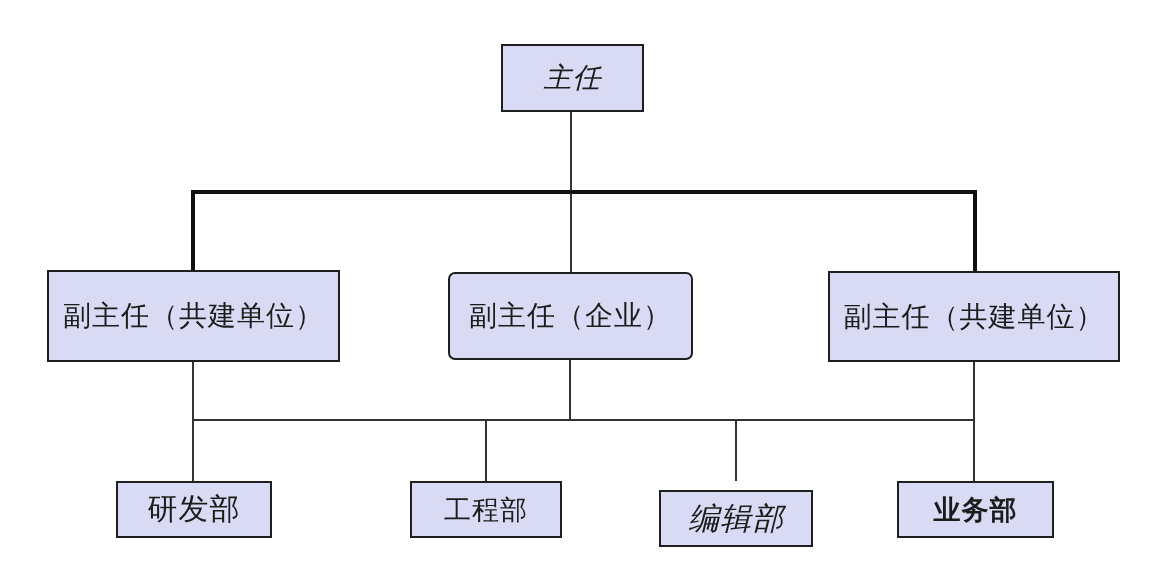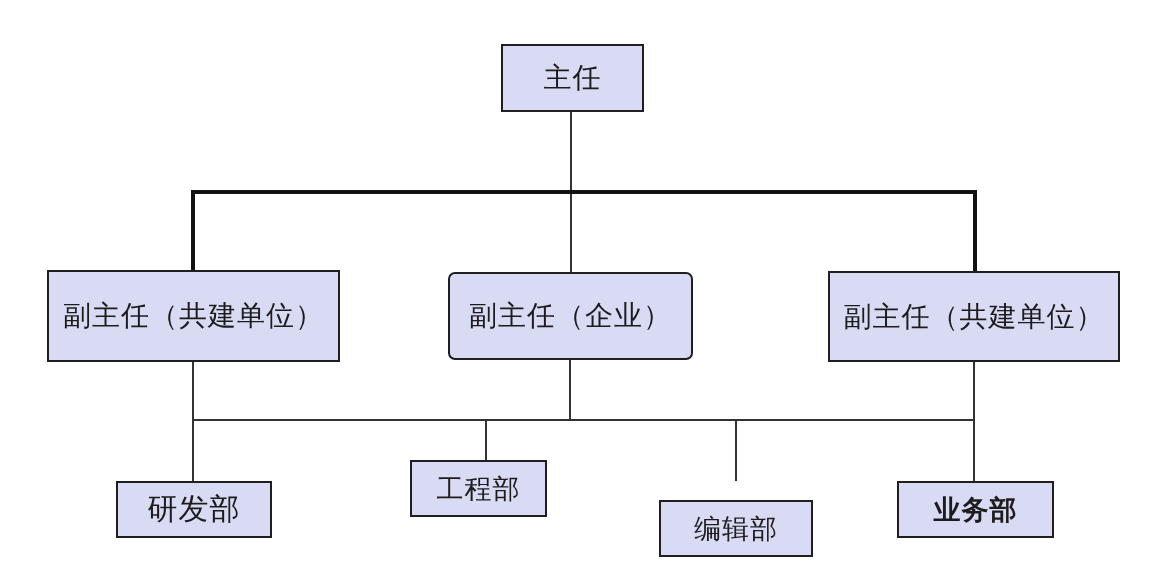--- a/index.html
+++ b/index.html
@@ -30,31 +30,31 @@
   }
   .line {
     position: absolute;
     background: #333333;
   }
   .line.thick {
     background: #111111;
   }
 
   
-  .n-root { left: 501px; top: 44px;  width: 143px; height: 68px; font-size: 28px; }
+  .n-root { left: 501px; top: 44px;  width: 143px; height: 68px; font-size: 28px; font-style: italic; }
 
   
   .n-l2a  { left: 47px;  top: 270px; width: 293px; height: 92px; font-size: 28px; }
   .n-l2b  { left: 448px; top: 272px; width: 245px; height: 88px; font-size: 28px; border-radius: 7px; }
   .n-l2c  { left: 828px; top: 271px; width: 292px; height: 91px; font-size: 28px; }
 
   
   .n-l3a  { left: 116px; top: 481px; width: 156px; height: 57px; font-size: 30px; }
-  .n-l3b  { left: 410px; top: 460px; width: 137px; height: 57px; font-size: 27px; }
-  .n-l3c  { left: 659px; top: 500px; width: 154px; height: 57px; font-size: 27px; }
+  .n-l3b  { left: 410px; top: 481px; width: 152px; height: 57px; font-size: 27px; }
+  .n-l3c  { left: 659px; top: 490px; width: 154px; height: 57px; font-size: 31px; font-style: italic; }
   .n-l3d  { left: 897px; top: 481px; width: 157px; height: 57px; font-size: 27px; font-weight: bold; }
 
   
   .c-root-stem   { left: 570px; top: 112px; width: 2px;   height: 160px; }
   .c-l2-bus      { left: 191px; top: 190px; width: 786px; height: 4px;   }
   .c-l2-dropL    { left: 191px; top: 190px; width: 4px;   height: 80px;  }
   .c-l2-dropR    { left: 973px; top: 190px; width: 4px;   height: 81px;  }
 
   
   .c-l2a-stem    { left: 192px; top: 362px; width: 2px;   height: 119px; }

